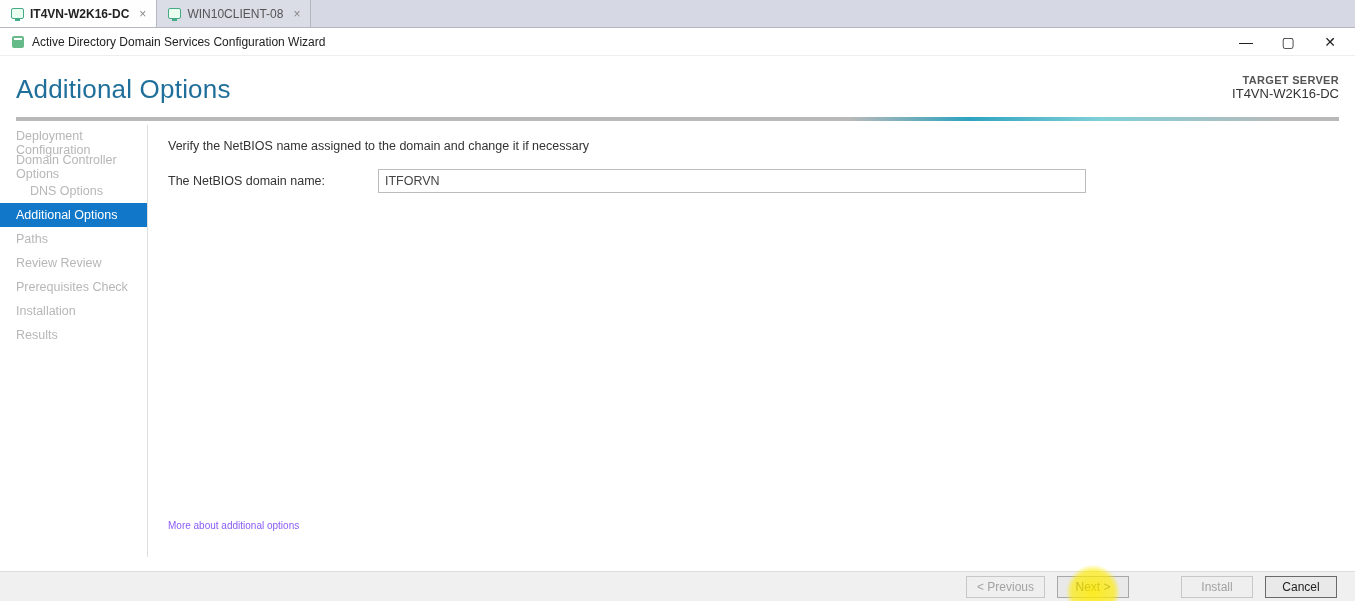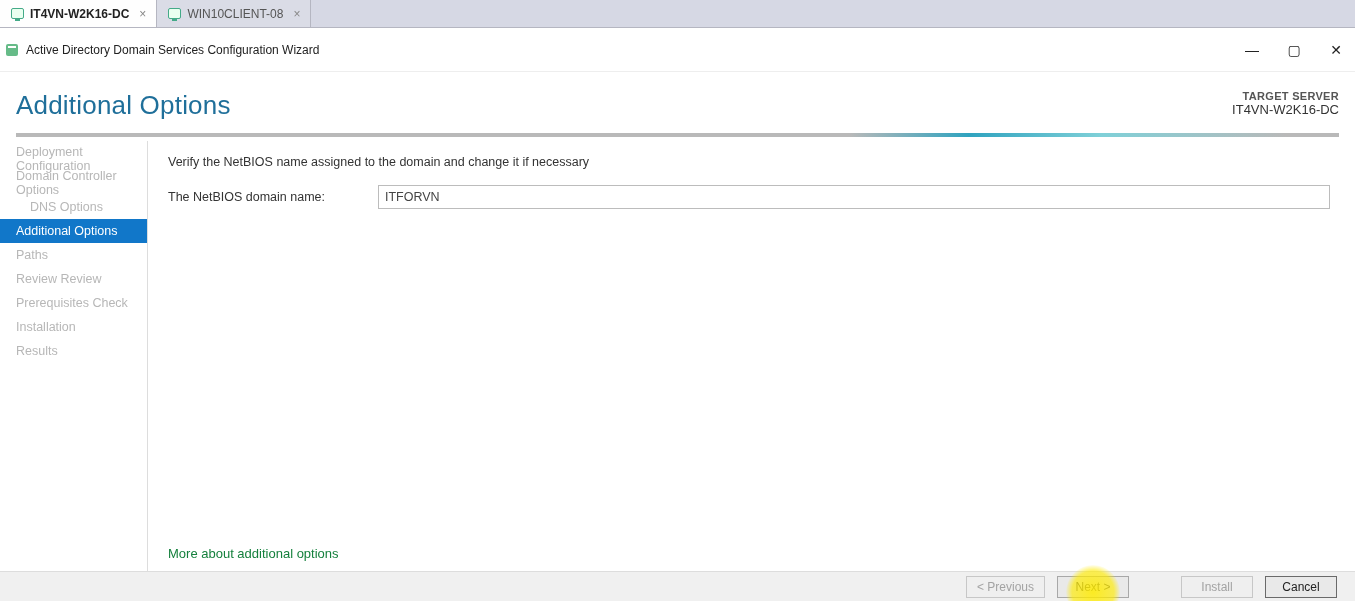--- a/index.html
+++ b/index.html
@@ -7,21 +7,21 @@
 
     .vm-tabbar { height: 28px; background: #d6d8e4; display: flex; align-items: stretch; border-bottom: 1px solid #b5b6c1; }
     .vm-tab { display: flex; align-items: center; padding: 0 10px; font-size: 12px; border-right: 1px solid #b5b6c1; gap: 6px; cursor: pointer; }
     .vm-tab.active { background: #fefefe; font-weight: 600; color: #222; }
     .vm-tab.inactive { background: #dadce6; color: #555; }
     .vm-tab .close-x { color: #888; font-weight: 400; margin-left: 4px; }
     .vm-tab .ico { width: 14px; height: 14px; display: inline-flex; align-items: center; justify-content: center; }
     .mon-ico { display:inline-block; width:13px; height:11px; border:1px solid #4a8; border-radius:2px; position:relative; background:#eafff0; }
     .mon-ico::after { content:""; position:absolute; bottom:-3px; left:3px; width:5px; height:2px; background:#4a8; }
 
-    .titlebar { height: 44px; background: #fff; display: flex; align-items: center; padding: 0 4px; border-bottom: 1px solid #eee; }
+    .titlebar { height: 28px; background: #fff; display: flex; align-items: center; padding: 0 10px; border-bottom: 1px solid #eee; }
     .titlebar .ticon { width:16px; height:16px; margin-right:6px; display:inline-flex; align-items:center; justify-content:center; }
     .srv-ico { display:inline-block; width:12px; height:12px; background:#6b8; border-radius:2px; position:relative; }
     .srv-ico::before { content:""; position:absolute; top:2px; left:2px; width:8px; height:2px; background:#fff; }
     .titlebar .wtitle { font-size: 12px; color: #222; flex:1; }
     .win-controls { display:flex; gap:24px; align-items:center; padding-right:6px; }
     .win-btn { width:18px; height:18px; display:flex; align-items:center; justify-content:center; cursor:pointer; font-size:14px; color:#222; }
 
     .header-row { display:flex; align-items:flex-start; padding: 18px 16px 4px 16px; }
     .page-title { font-size: 26px; font-weight: 300; color: #1f6f9a; letter-spacing: 0.2px; }
     .target-box { margin-left:auto; text-align:right; }
@@ -33,22 +33,22 @@
     .content { display:flex; margin: 4px 16px 0 0; height: 432px; }
     .sidebar { width: 148px; border-right: 1px solid #ddd; padding-top: 6px; }
     .side-item { height: 24px; display:flex; align-items:center; padding: 0 16px; font-size: 12.5px; color:#b7b7b7; cursor:default; }
     .side-item.indent { padding-left: 30px; }
     .side-item.active { background:#1177c9; color:#fff; }
 
     .main { flex:1; padding: 14px 0 0 20px; position:relative; }
     .instruction { font-size: 12.5px; color:#333; margin-bottom: 16px; }
     .field-row { display:flex; align-items:center; gap: 10px; }
     .field-label { width: 200px; font-size: 12.5px; color:#333; }
-    .field-input { width: 952px; height: 24px; border: 1px solid #bcbcbc; font-size: 12.5px; padding: 0 6px; color:#444; background:#fff; }
-    .more-link { position:absolute; bottom: 12px; left: 20px; font-size: 13px; color:#15803d; cursor:pointer; }
+    .field-input { width: 708px; height: 24px; border: 1px solid #bcbcbc; font-size: 12.5px; padding: 0 6px; color:#444; background:#fff; }
+    .more-link { position:absolute; bottom: 26px; left: 20px; font-size: 10px; color:#8b5cf6; cursor:pointer; }
 
     .footer { position:absolute; bottom:0; left:0; right:0; height: 30px; background:#f0f0f0; border-top:1px solid #ddd; display:flex; align-items:center; justify-content:flex-end; padding-right: 18px; gap: 12px; }
     .btn { height: 22px; min-width: 72px; padding: 0 10px; font-size: 12px; border:1px solid #a8a8a8; background:#e9e9e9; color:#555; cursor:pointer; }
     .btn.disabled { color:#a3a3a3; border-color:#c7c7c7; background:#efefef; cursor:default; }
     .btn.default-cancel { border-color:#6a6a6a; color:#222; }
     .btn-gap { width: 28px; }
 
     .cursor-highlight { position:absolute; width:54px; height:54px; border-radius:50%; background: radial-gradient(circle, rgba(255,235,0,0.85) 0%, rgba(255,235,0,0.65) 55%, rgba(255,235,0,0) 72%); pointer-events:none; z-index:50; }
   </style>
 </head>

